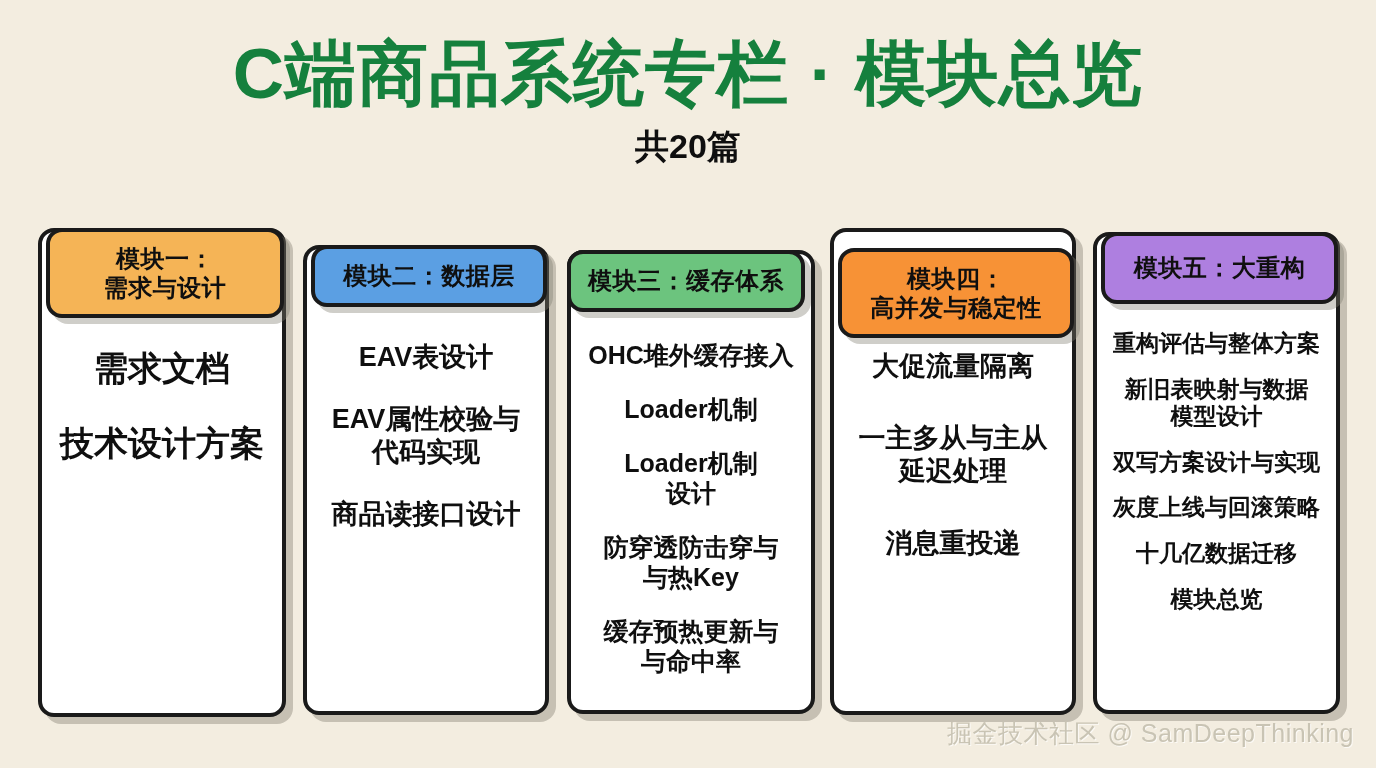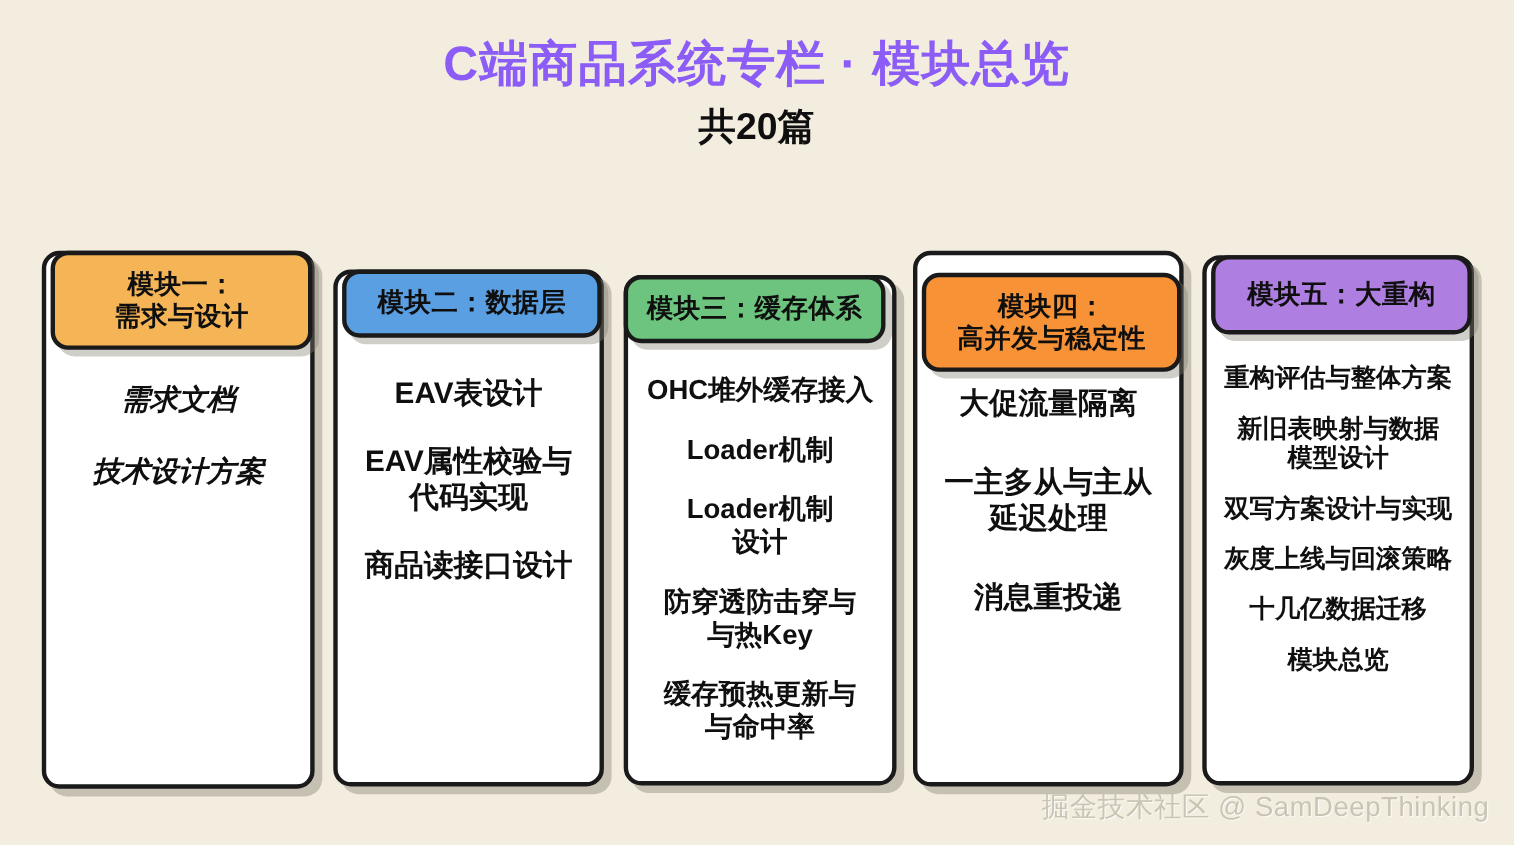--- a/index.html
+++ b/index.html
@@ -17,23 +17,23 @@
 
   
   .title-block {
     position: absolute;
     left: 0;
     top: 34px;
     width: 1376px;
     text-align: center;
   }
   .main-title {
-    font-size: 44px;
-    font-weight: 700;
-    color: #8b5cf6;
+    font-size: 71px;
+    font-weight: 700;
+    color: #15803d;
     letter-spacing: 1px;
     line-height: 1.12;
     white-space: nowrap;
   }
   .sub-title {
     margin-top: 14px;
     font-size: 34px;
     font-weight: 700;
     color: #0f0f0f;
     line-height: 1.1;
@@ -105,21 +105,21 @@
     box-sizing: border-box;
     text-align: center;
     font-weight: 700;
     color: #0f0f0f;
     line-height: 1.2;
     padding: 0 6px;
     white-space: pre-line;
   }
 
   
-  .col1 .item { font-size: 26px; font-style: italic; }
+  .col1 .item { font-size: 34px; }
   .col2 .item { font-size: 27px; }
   .col3 .item { font-size: 25px; }
   .col4 .item { font-size: 27px; }
   .col5 .item { font-size: 23px; }
 
   
   .watermark {
     position: absolute;
     right: 22px;
     bottom: 18px;

